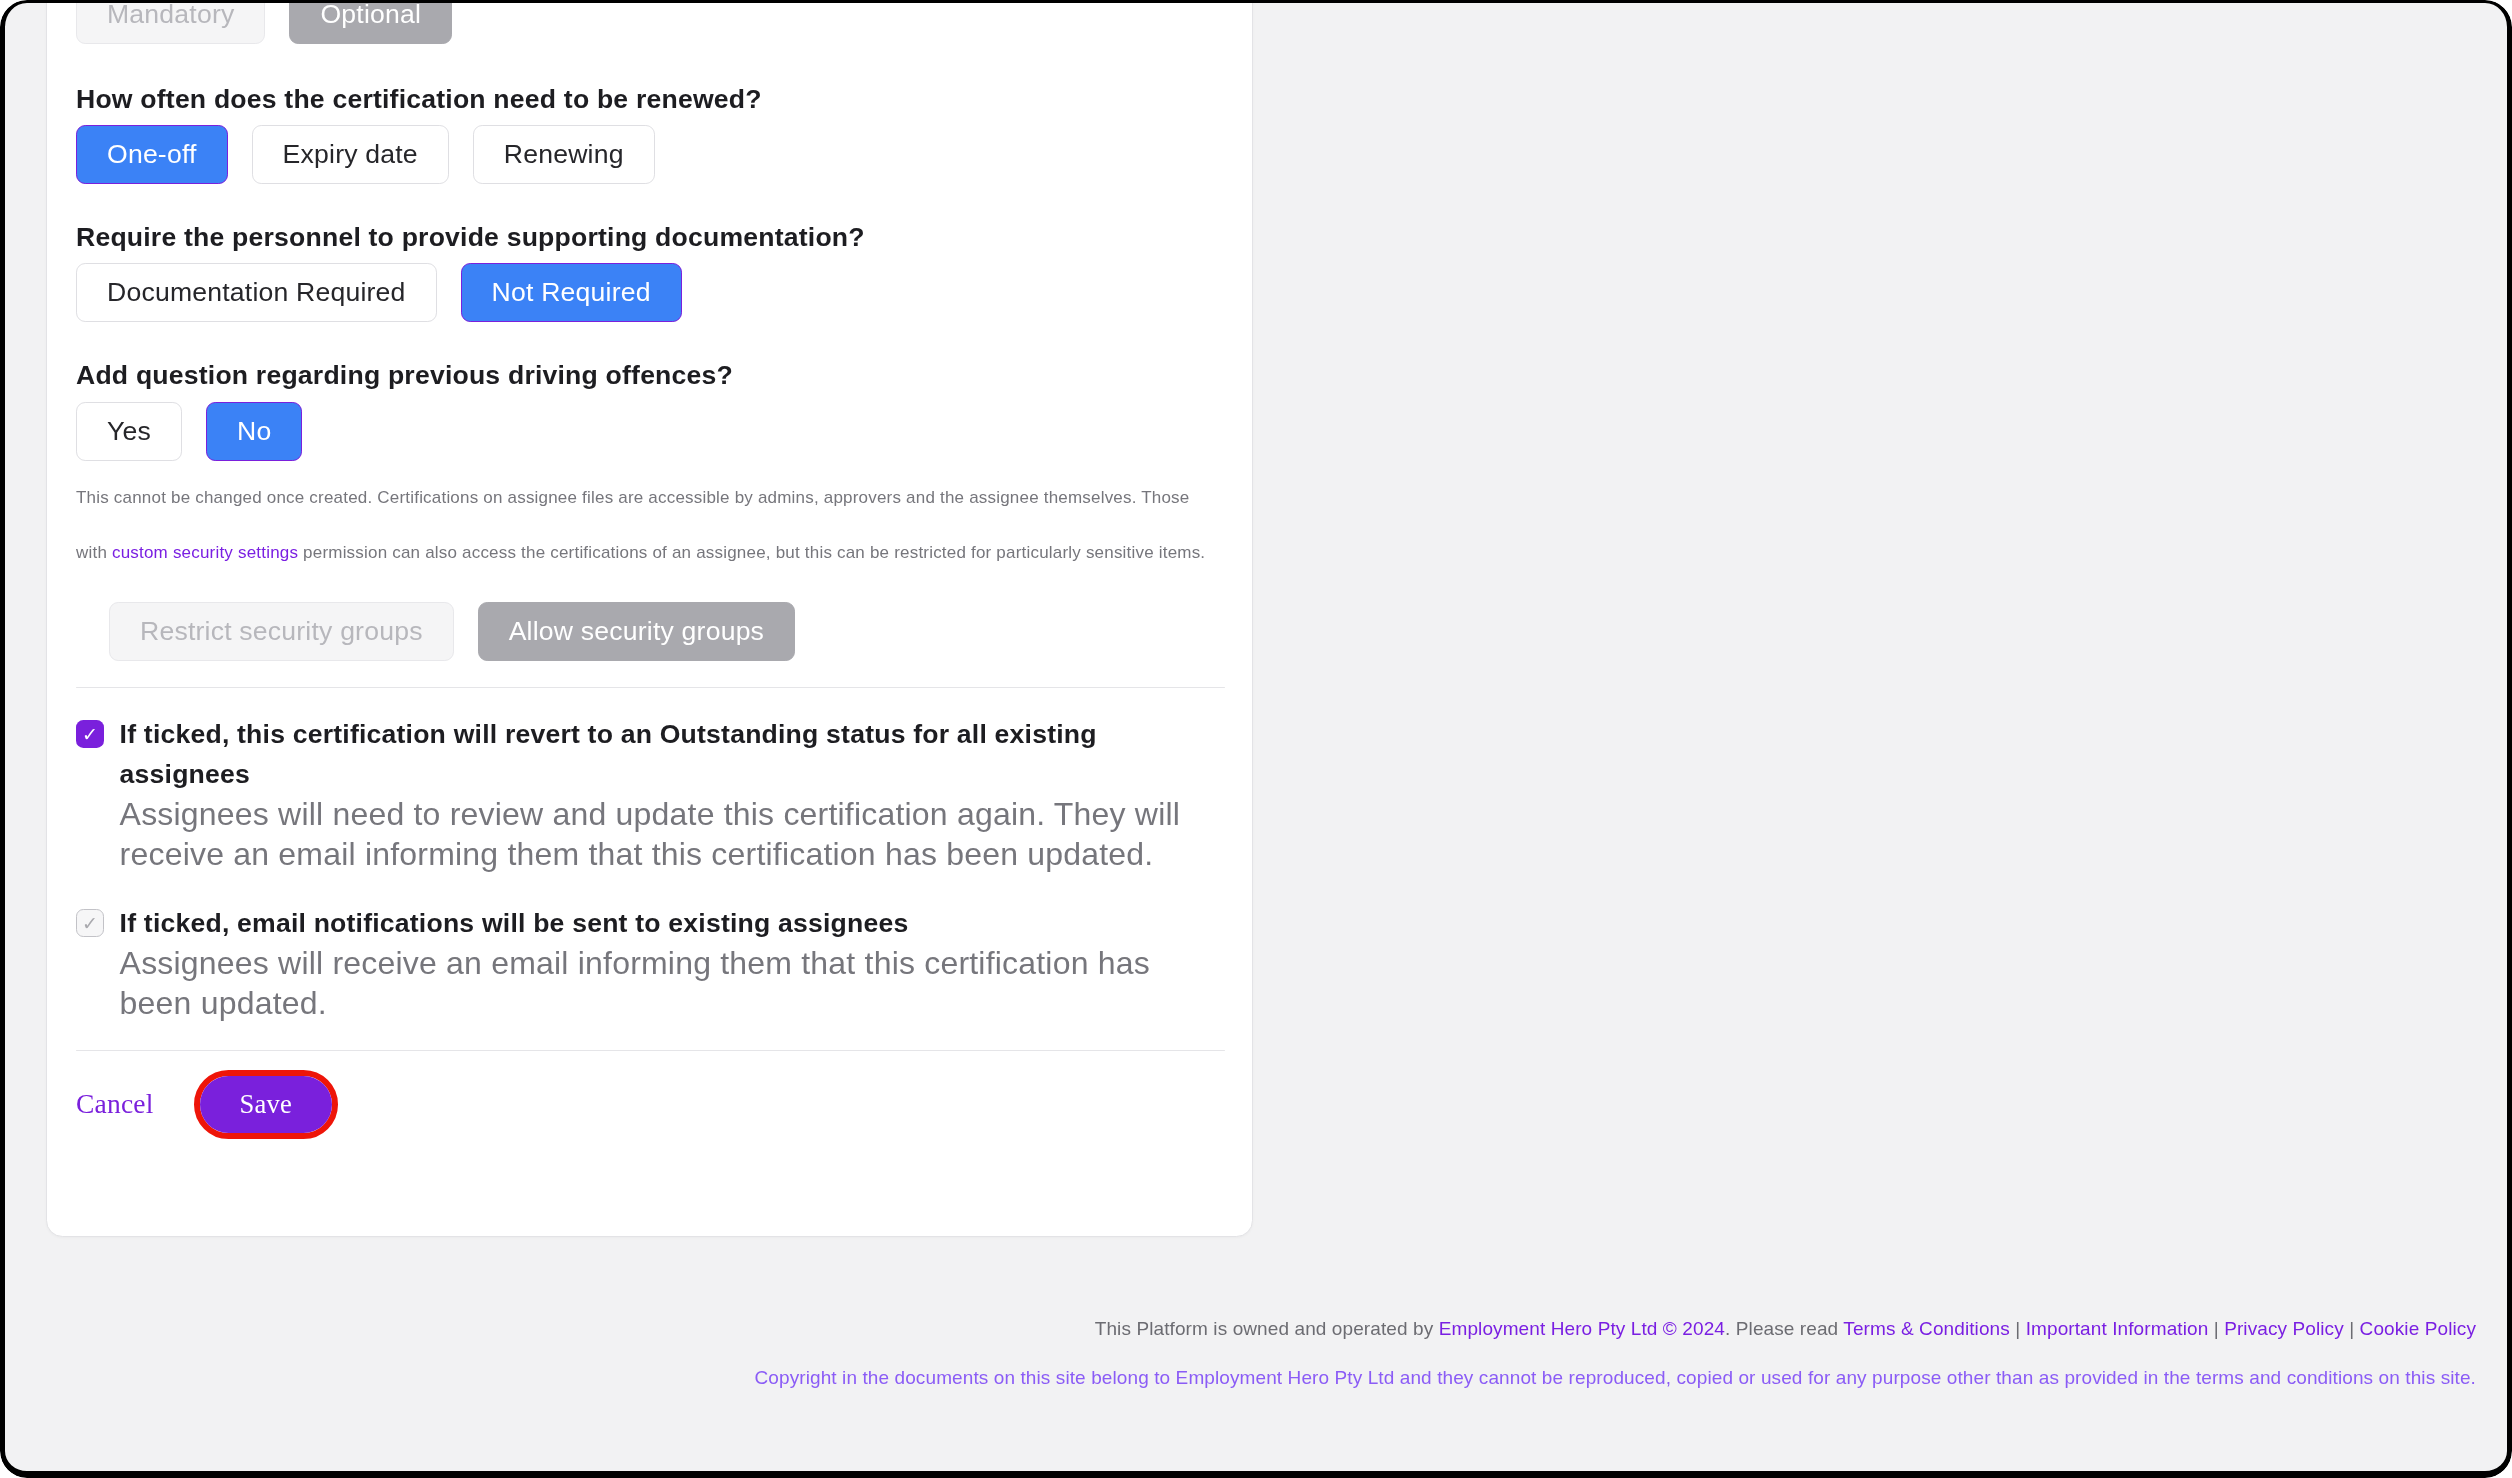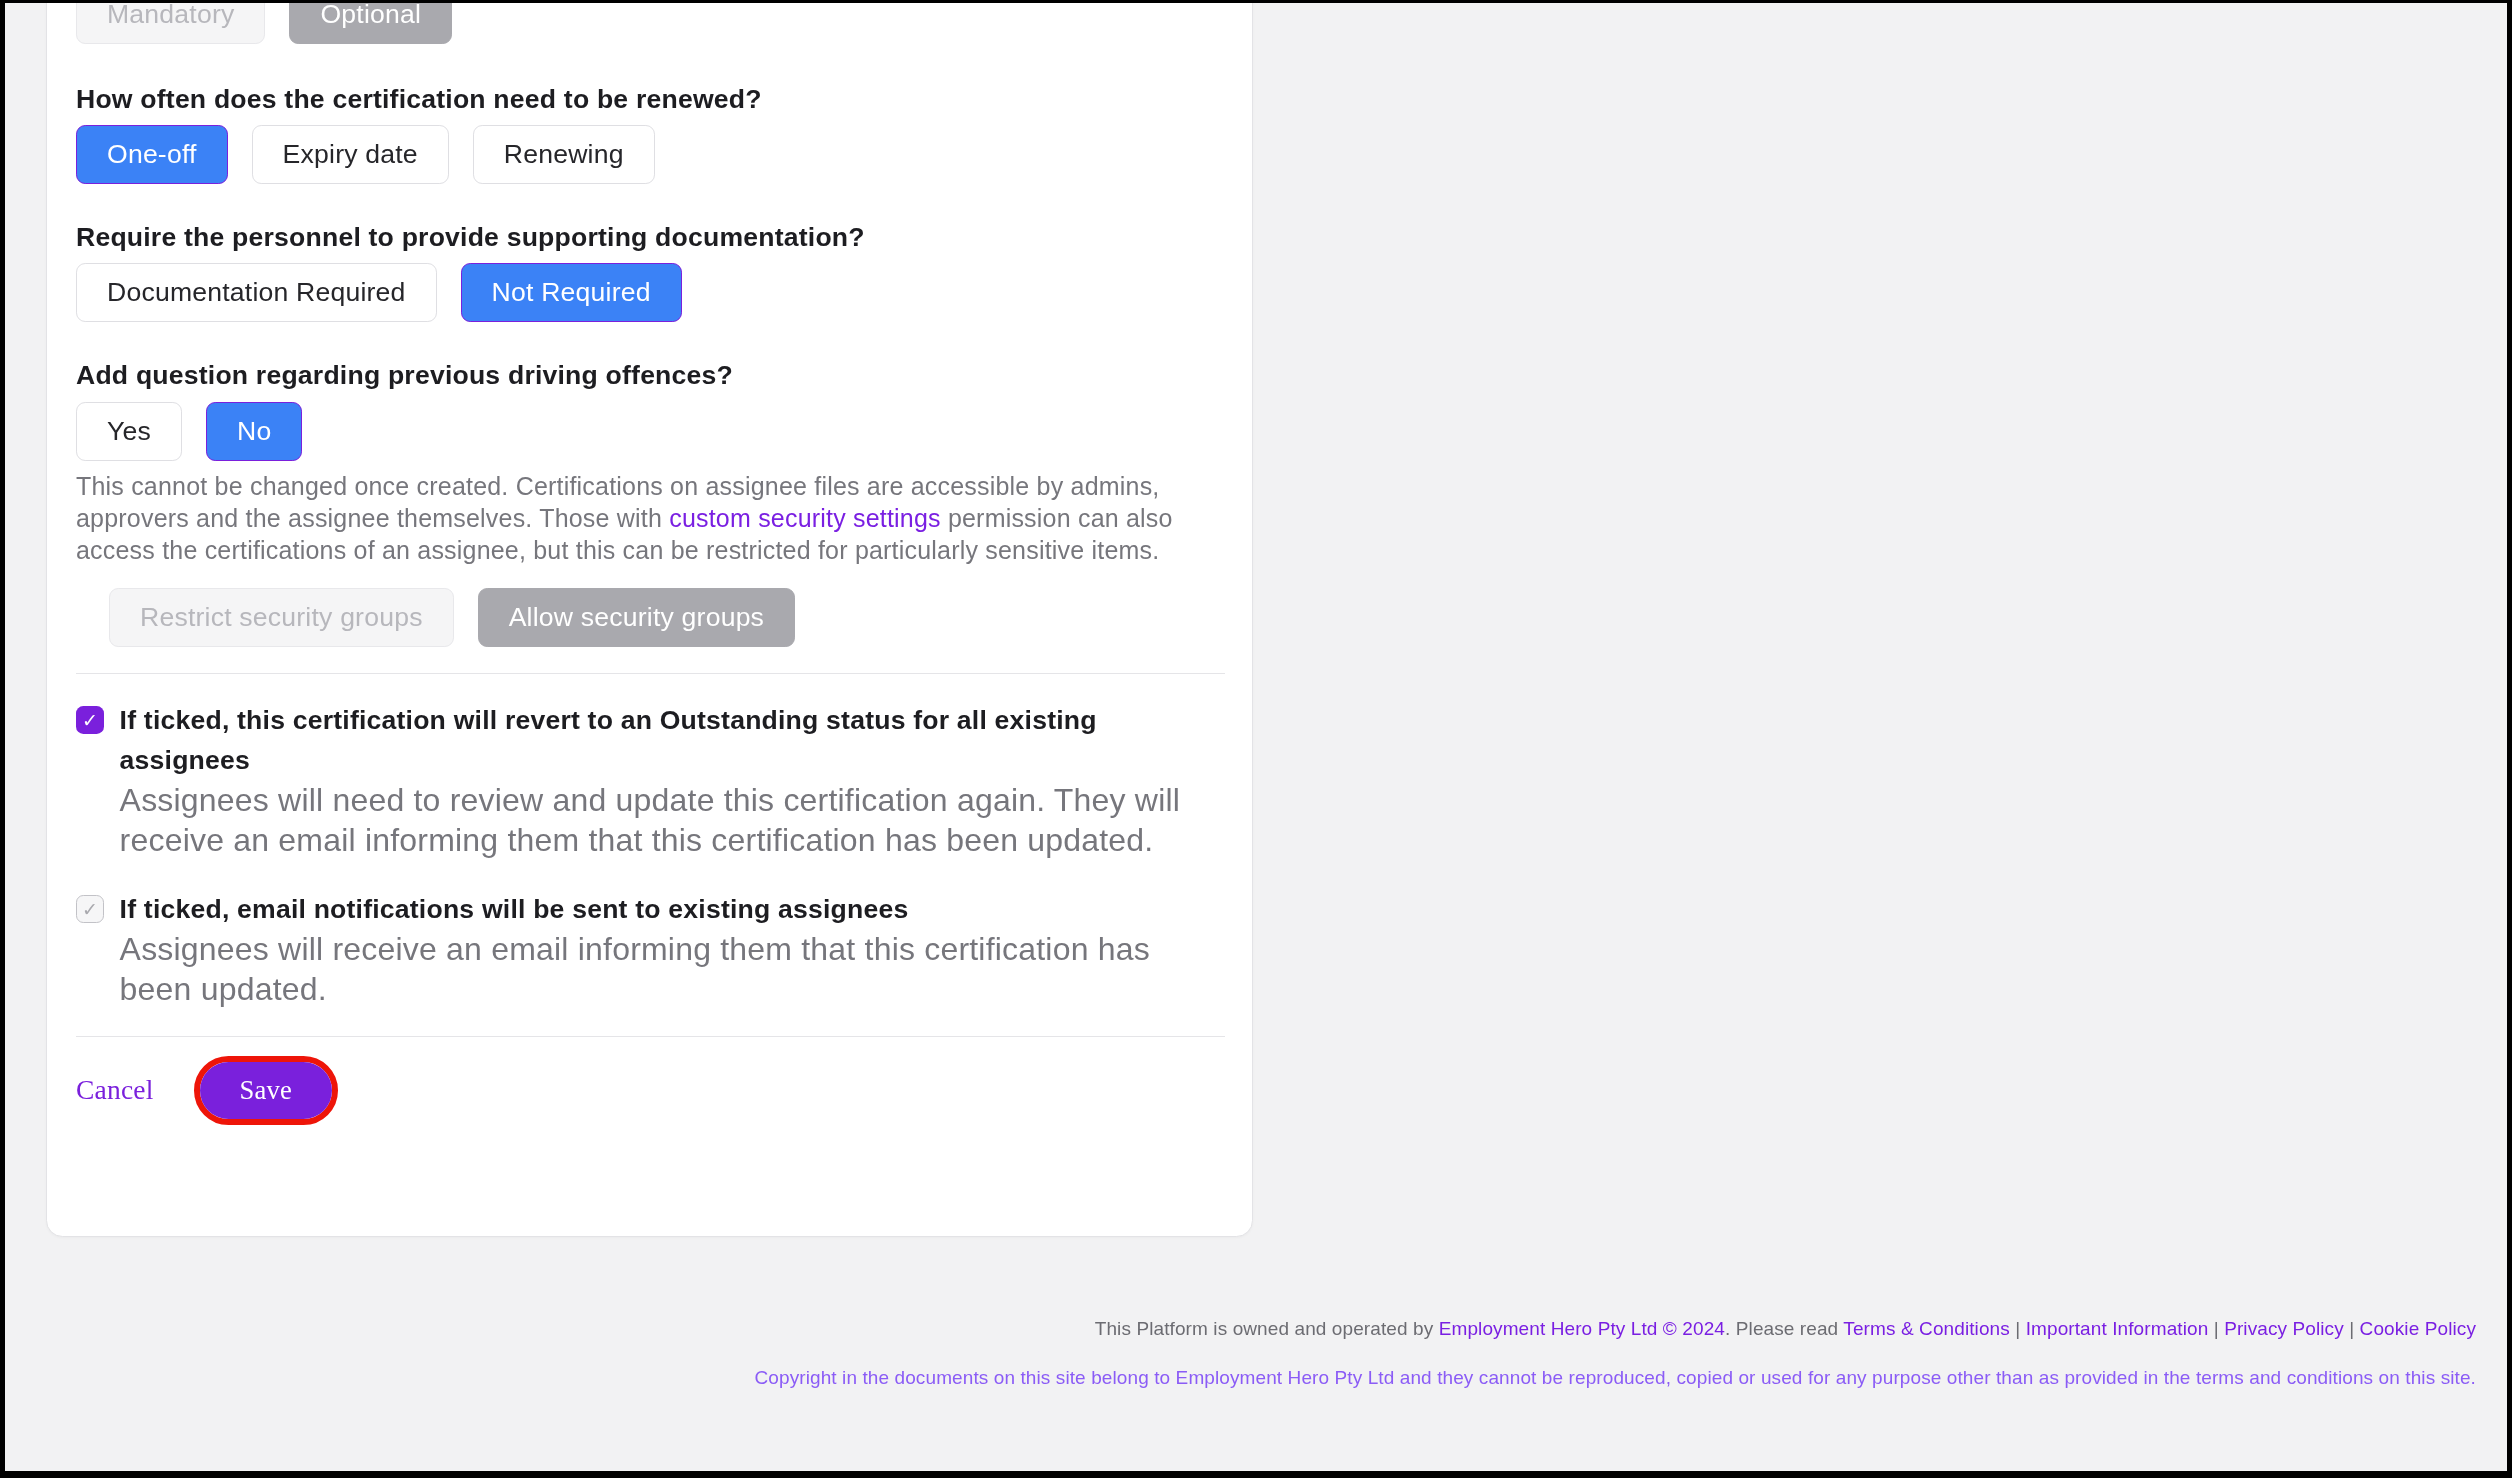--- a/index.html
+++ b/index.html
@@ -1,15 +1,15 @@
 <!DOCTYPE html>
 <html style="font-size:14.7px"><head>
 <meta charset="utf-8">
 <style>
-  * { margin:0; padding:0; box-sizing:border-box; }
+  * { margin:0; padding:0; box-sizing:border-box;border-radius:27px; }
   html,body { width:2512px; height:1478px; }
   body { font-family:"Liberation Sans", sans-serif; }
 
   .screen {
     position:relative; width:2512px; height:1478px;
     background:#f2f2f3;
     border:5.5px solid #000; border-top-width:3.7px; border-bottom-width:7.3px;
     overflow:hidden;
   }
 
@@ -44,21 +44,21 @@
   }
   .q-label--first { margin-top:39px; }
 
   .restrict-heading {
     margin-top:37px;
     font-size:26.6px; font-weight:bold; color:#6e6e74;
     line-height:33px; letter-spacing:0.2px;
   }
   .restrict-desc {
     margin-top:9.2px; width:1149px;
-    font-size:25px; color:#76767c; line-height:32px; letter-spacing:0.2px;
+    font-size:17px; color:#76767c; line-height:55px; letter-spacing:0.2px;
   }
   .inline-link { color:#7a1fe2; text-decoration:none; cursor:pointer; }
   .restrict-buttons { margin-top:22px;padding-left:33px; }
 
   .divider { border:none; border-top:1.8px solid #e5e5e8; margin-top:26px; }
   .divider--bottom { margin-top:27.5px; }
 
   .cb-section { margin-top:26px; }
   .cb-row { display:flex; gap:15.6px; }
   .cb-row + .cb-row { margin-top:29px; }

